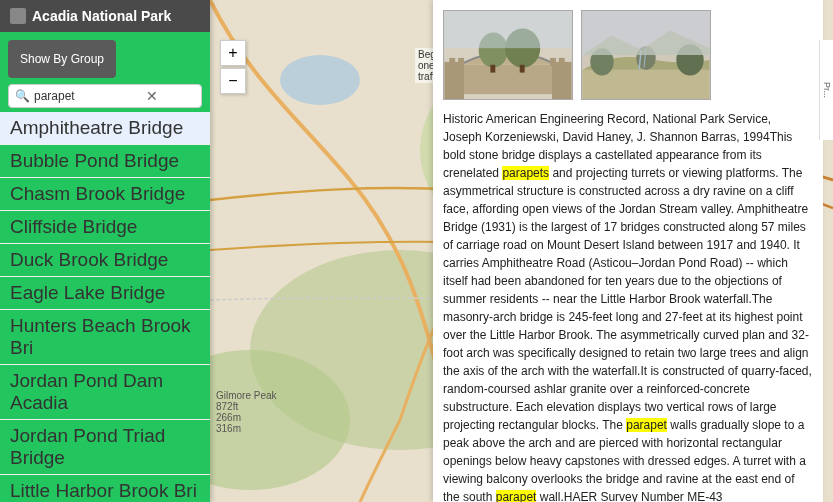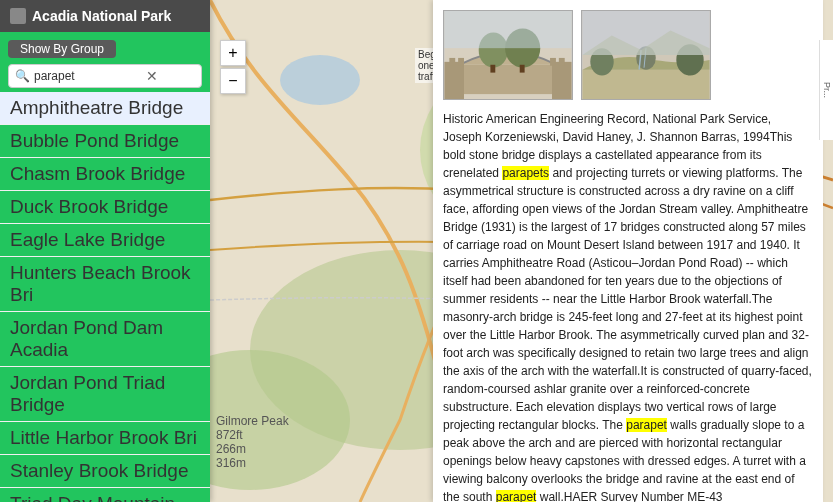--- a/index.html
+++ b/index.html
@@ -58,21 +58,21 @@
       display: flex;
       flex-direction: column;
       gap: 6px;
     }
 
     .btn-show-group {
       background: #5a5a5a;
       color: white;
       border: none;
       border-radius: 4px;
-      padding: 2px 12px;
+      padding: 12px 12px;
       font-size: 12px;
       cursor: pointer;
       text-align: right;
       width: fit-content;
     }
 
     .search-box {
       display: flex;
       align-items: center;
       border: 1px solid #ccc;
@@ -201,23 +201,22 @@
       z-index: 5;
       font-size: 10px;
       color: #333;
       background: rgba(255,255,255,0.6);
       padding: 1px 3px;
     }
 
     .elevation-label {
       position: absolute;
       z-index: 5;
-      font-size: 12px;
+      font-size: 10px;
       color: #555;
-      margin-top: 24px;
     }
 
     
     .right-edge {
       position: absolute;
       top: 40px;
       right: 0;
       z-index: 25;
       background: white;
       border-left: 1px solid #ddd;
@@ -279,20 +278,21 @@
       <input class="search-input" type="text" value="parapet" style="">
       <button class="search-clear">✕</button>
     </div>
   </div>
 
   <div class="list-container">
 
   <div class="list-item selected">Amphitheatre Bridge</div>
       <div class="list-item">Bubble Pond Bridge</div>
       <div class="list-item">Chasm Brook Bridge</div>
+      <div class="list-item">Cliffside Bridge</div>
       <div class="list-item">Duck Brook Bridge</div>
       <div class="list-item">Eagle Lake Bridge</div>
       <div class="list-item">Hunters Beach Brook Bri</div>
       <div class="list-item">Jordan Pond Dam Acadia</div>
       <div class="list-item">Jordan Pond Triad Bridge</div>
       <div class="list-item">Little Harbor Brook Bri</div>
       <div class="list-item">Stanley Brook Bridge</div>
       <div class="list-item">Triad Day Mountain Brid</div>
       <div class="list-item">Waterfall Bridge</div>
     </div>

